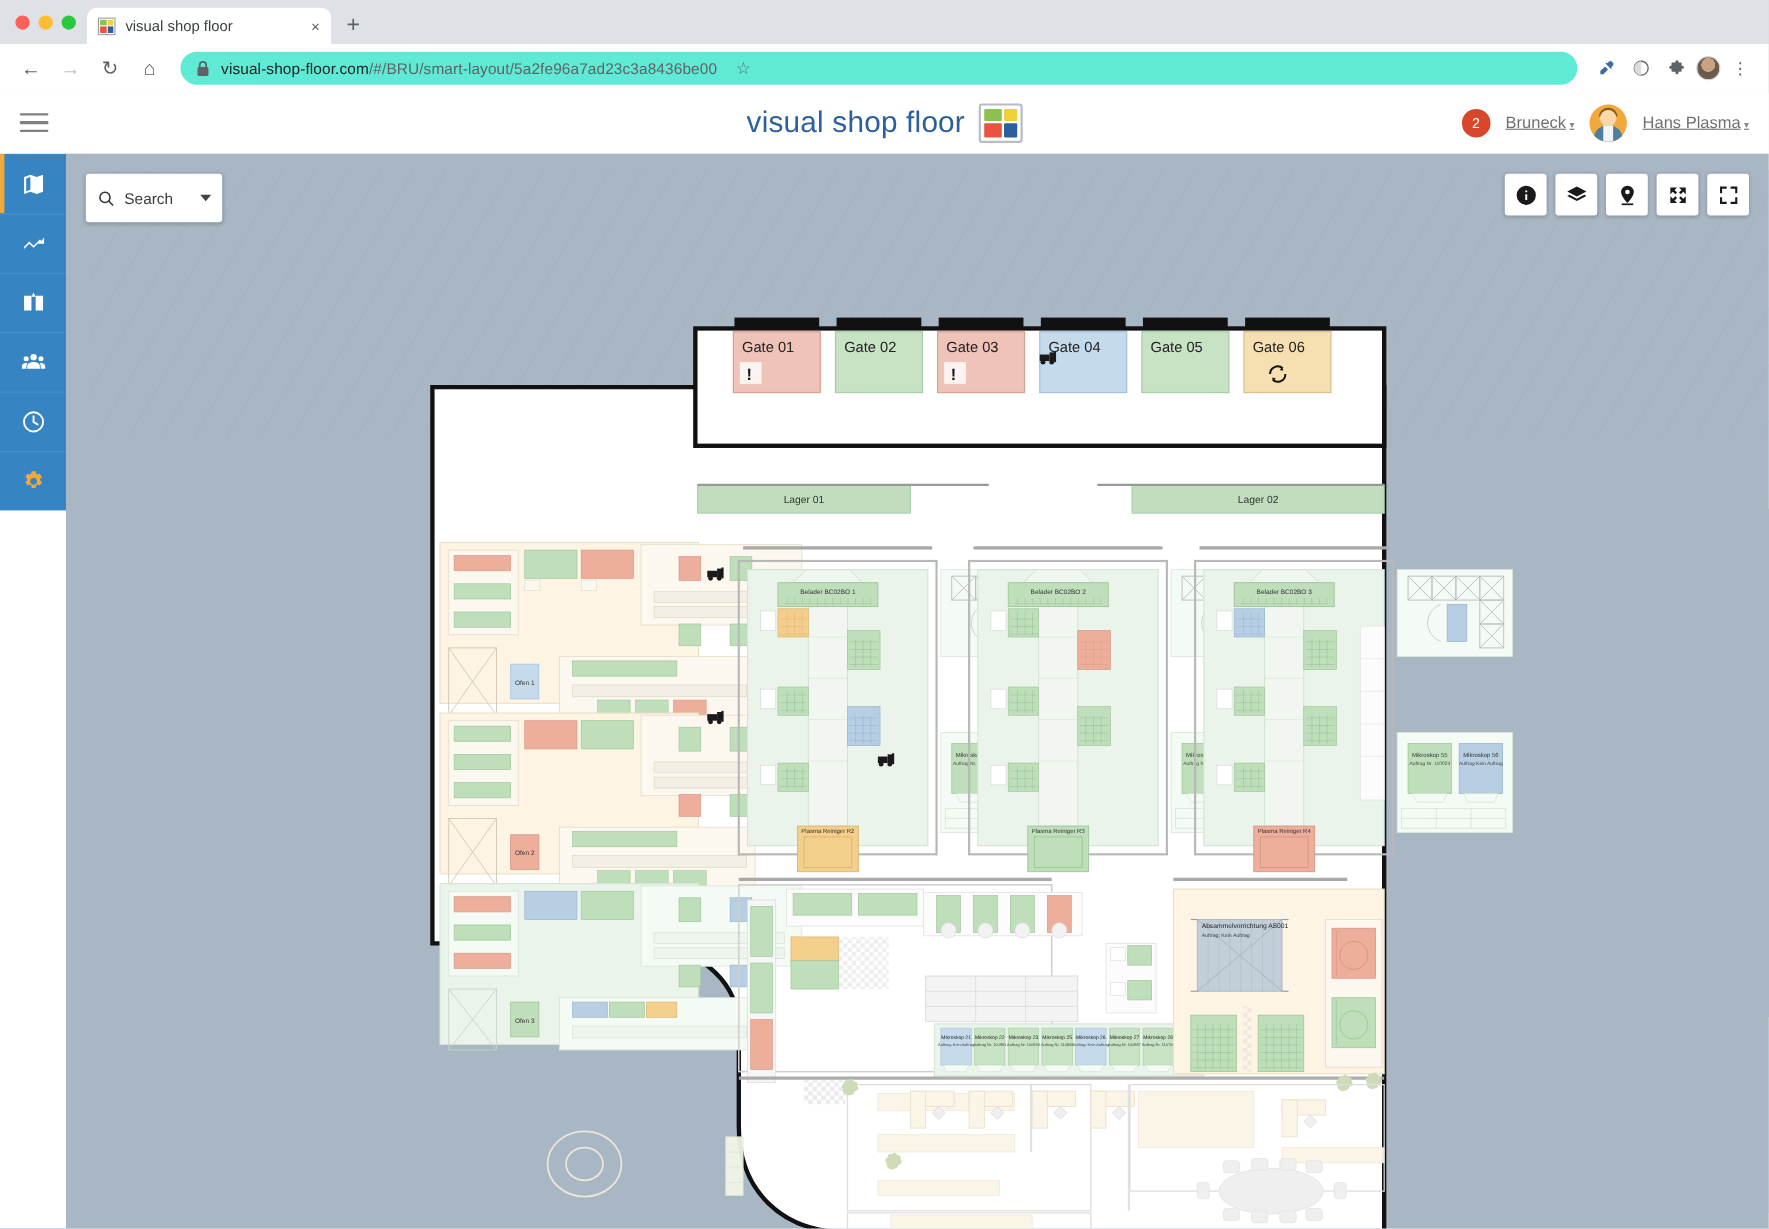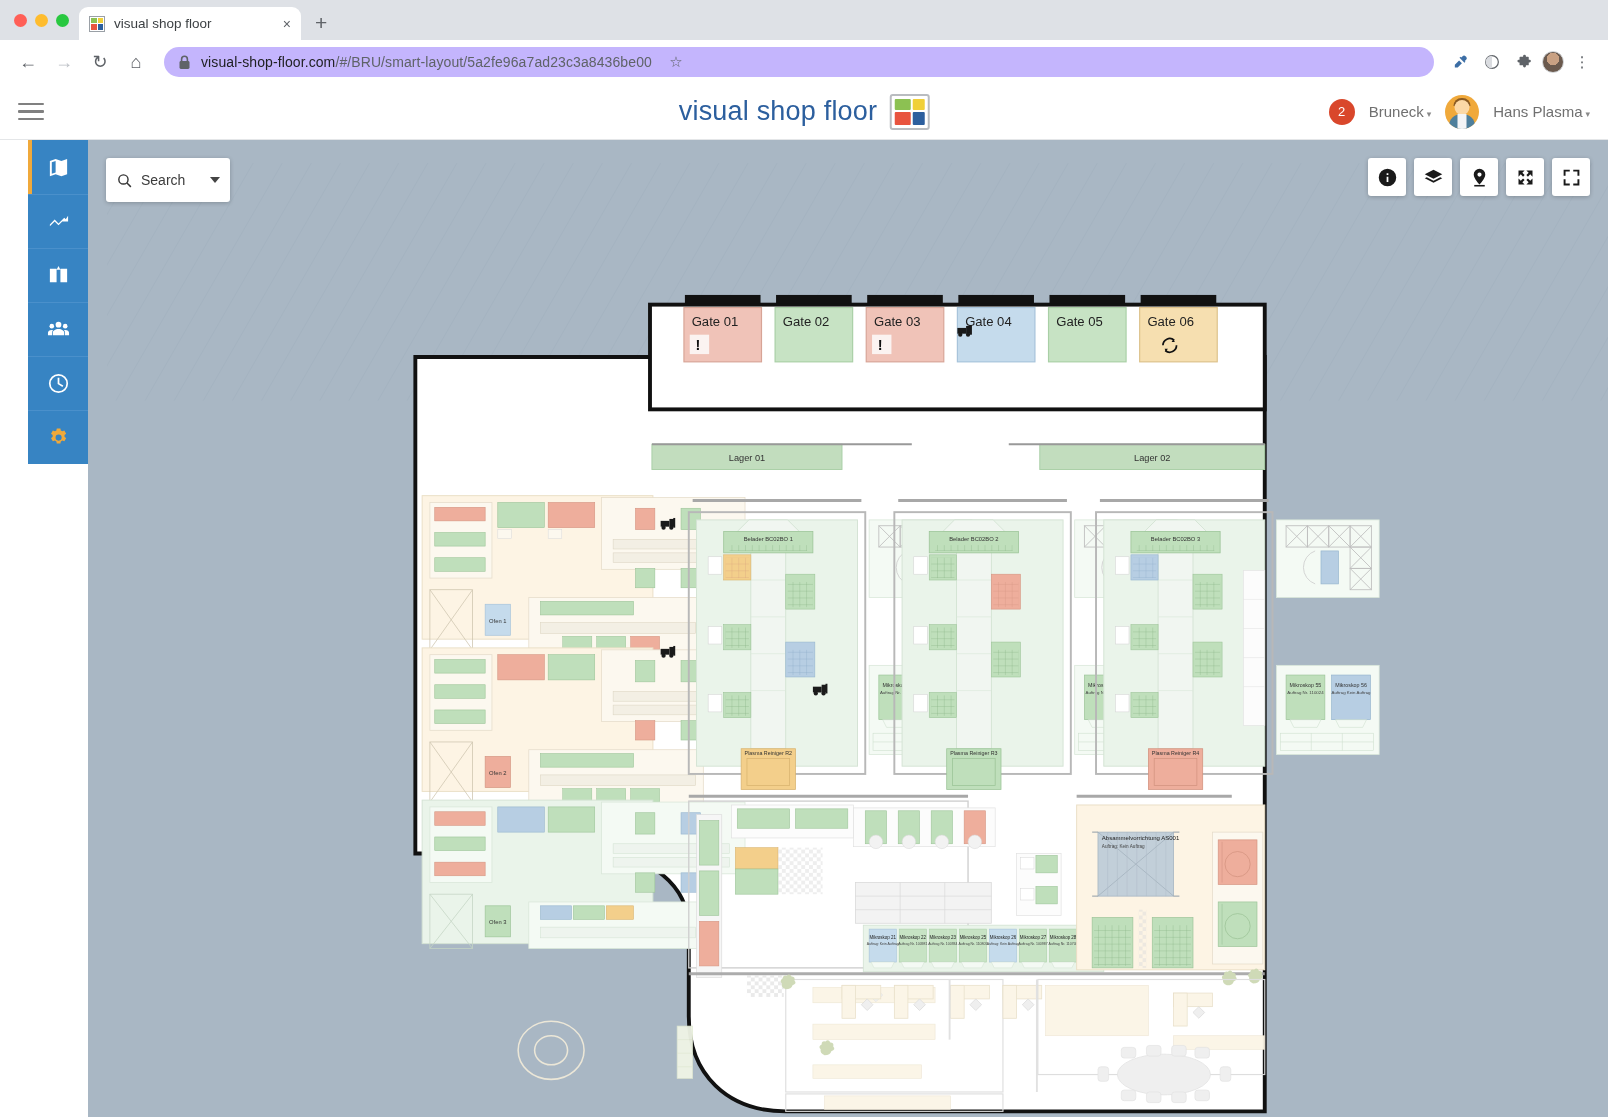--- a/index.html
+++ b/index.html
@@ -27,21 +27,21 @@
   .tab-title { font-size: 13.5px; color: #3c4043; white-space: nowrap; overflow: hidden;
                flex: 1; }
   .tab-close { font-size: 14px; color: #5f6368; cursor: pointer; }
   .newtab { font-size: 21px; color: #5f6368; margin: 0 0 5px 14px; cursor: pointer; }
 
   .omnibar { height: 44px; background: #fff; display: flex; align-items: center;
              padding: 0 12px; gap: 4px; }
   .navbtn { width: 32px; height: 32px; display: flex; align-items: center; justify-content: center;
             color: #5f6368; font-size: 18px; border-radius: 50%; cursor: pointer; }
   .navbtn.dim { color: #bdc1c6; }
-  .urlbox { flex: 1; height: 30px; background: #c4b5fd; border-radius: 16px; margin: 0 8px;
+  .urlbox { flex: 1; height: 30px; background: #5eead4; border-radius: 16px; margin: 0 8px;
             display: flex; align-items: center; padding: 0 14px; gap: 10px; }
   .url-text { font-size: 14px; color: #202124; letter-spacing: .1px; }
   .url-text .grey { color: #5f6368; }
   .omni-icon { width: 28px; height: 28px; display: flex; align-items: center; justify-content: center;
                color: #5f6368; font-size: 15px; cursor: pointer; }
   .avatar-chrome { width: 22px; height: 22px; border-radius: 50%;
                    background: radial-gradient(circle at 50% 35%, #c9a183 0 38%, #6b5a4e 39% 100%);
                    border: 1px solid #d0d3d6; }
 
   
@@ -55,34 +55,34 @@
            display: flex; align-items: center; gap: 12px; }
   .brand-text { font-size: 27px; color: #2c5f9e; font-weight: 400; letter-spacing: .2px; }
   .brand-logo { width: 40px; height: 36px; border: 2px solid #b9bcc0; border-radius: 3px;
                 padding: 3px; display: grid; grid-template-columns: 1.35fr 1fr;
                 grid-template-rows: 1fr 1.1fr; gap: 2px; background: #fff; }
   .brand-logo i { display: block; border-radius: 1px; }
 
   .header-right { margin-left: auto; display: flex; align-items: center; gap: 14px; }
   .badge-count { width: 26px; height: 26px; border-radius: 50%; background: #d9472b; color: #fff;
                  font-size: 13px; display: flex; align-items: center; justify-content: center; cursor: pointer; }
-  .hdr-link { font-size: 15px; color: #707070; cursor: pointer; }
+  .hdr-link { font-size: 15px; color: #707070; cursor: pointer; text-decoration: underline; }
   .caret { font-size: 9px; margin-left: 3px; color: #8a8a8a; }
   .user-avatar { width: 34px; height: 34px; border-radius: 50%; background: #f0a93b; overflow: hidden;
                  position: relative; cursor: pointer; }
   .user-avatar .head { position: absolute; left: 50%; top: 5px; transform: translateX(-50%);
                        width: 15px; height: 15px; border-radius: 50%; background: #fbd8a6; }
   .user-avatar .hair { position: absolute; left: 50%; top: 3px; transform: translateX(-50%);
                        width: 17px; height: 8px; border-radius: 9px 9px 0 0; background: #8a5a22; }
   .user-avatar .body { position: absolute; left: 50%; bottom: 0; transform: translateX(-50%);
                        width: 26px; height: 15px; border-radius: 12px 12px 0 0; background: #4e7f9c; }
   .user-avatar .shirt { position: absolute; left: 50%; bottom: 0; transform: translateX(-50%);
                         width: 9px; height: 15px; background: #f3f4f6; }
 
-  .body-row { flex: 1; display: flex; min-height: 0; margin-left: 28px; }
+  .body-row { flex: 1; display: flex; min-height: 0; }
 
   
   .sidebar { width: 60px; background: #3784c3; display: flex; flex-direction: column; }
   .side-item { height: 54px; display: flex; align-items: center; justify-content: center;
                color: #fff; position: relative; cursor: pointer; }
   .side-item + .side-item { border-top: 1px solid #4a90cb; }
   .side-item.active::before { content: ""; position: absolute; left: 0; top: 0; bottom: 0;
                               width: 4px; background: #f0a93b; }
   .side-item.gear { color: #f0a93b; }
   .side-item svg { width: 23px; height: 23px; fill: currentColor; }

